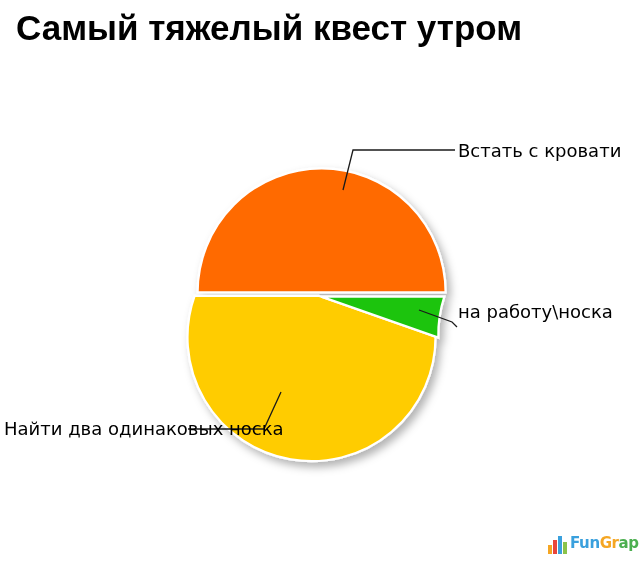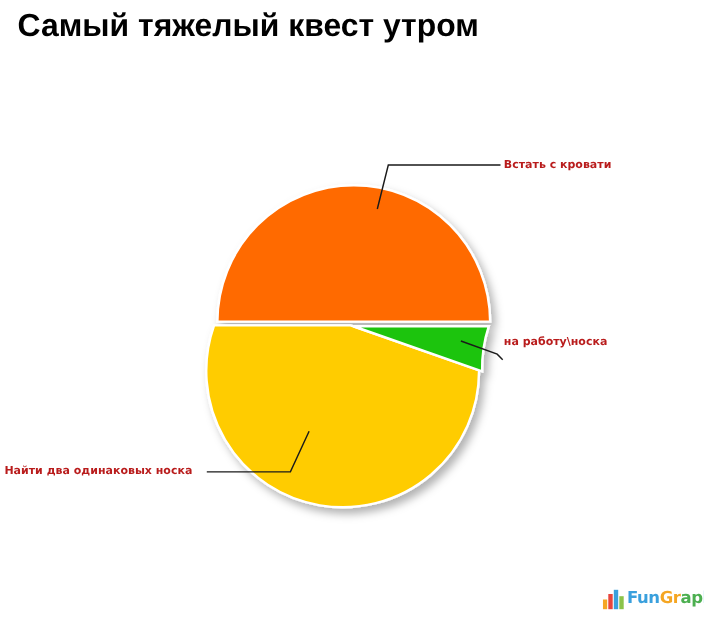--- a/index.html
+++ b/index.html
@@ -14,43 +14,42 @@
     overflow: hidden;
     font-family: "DejaVu Sans", sans-serif;
     -webkit-font-smoothing: antialiased;
   }
 
   #chart-title {
     position: absolute;
     left: 16px;
     top: 8px;
     font-family: "Liberation Sans", sans-serif;
-    font-size: 29px;
+    font-size: 35px;
     font-weight: bold;
     color: #000000;
     letter-spacing: 0px;
     white-space: nowrap;
   }
 
   #pie-wrap {
     position: absolute;
     left: 0;
     top: 0;
     width: 640px;
     height: 565px;
   }
 
   .slice-label {
     position: absolute;
     font-family: "DejaVu Sans", sans-serif;
-    font-size: 10px;
-    color: #b91c1c;
+    font-size: 18px;
+    color: #000000;
     line-height: 17px;
     white-space: nowrap;
-    font-weight: bold;
   }
 
   #label-orange { left: 458px; top: 142px; }
   #label-green  { left: 458px; top: 303px; }
   #label-yellow { left: 4px;   top: 420px; text-align: right; }
 
   #watermark {
     position: absolute;
     left: 548px;
     top: 533px;

